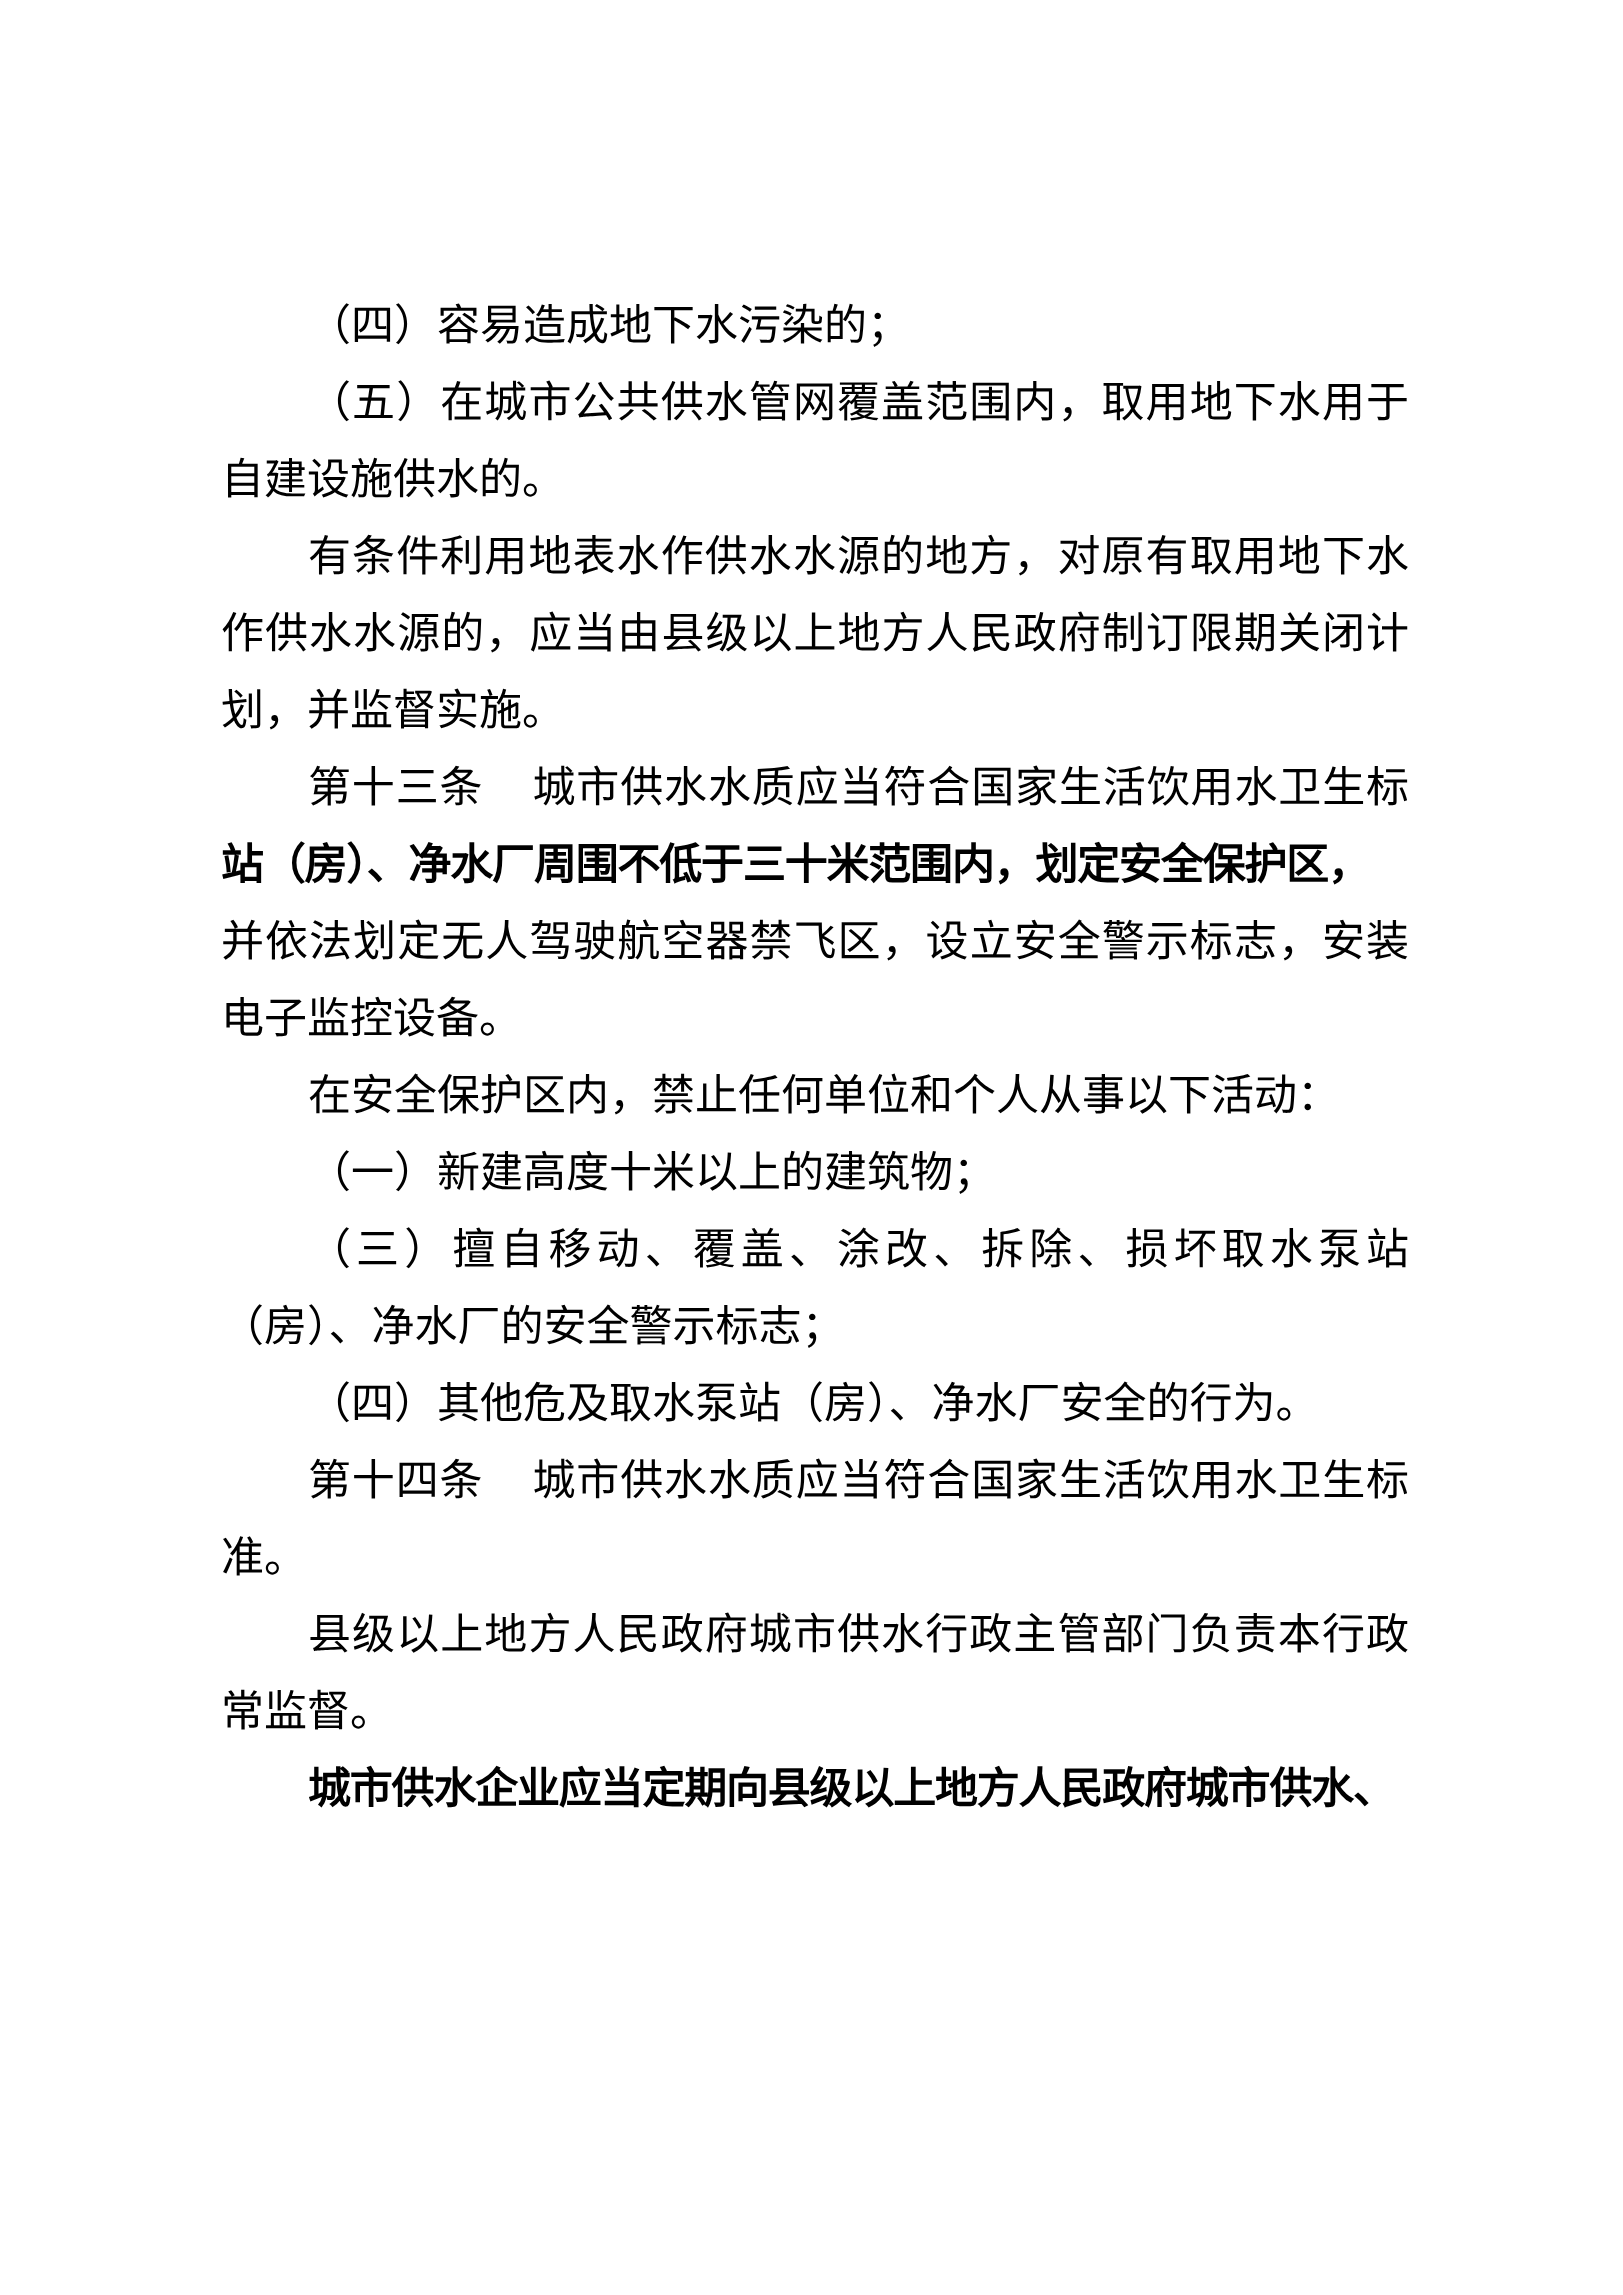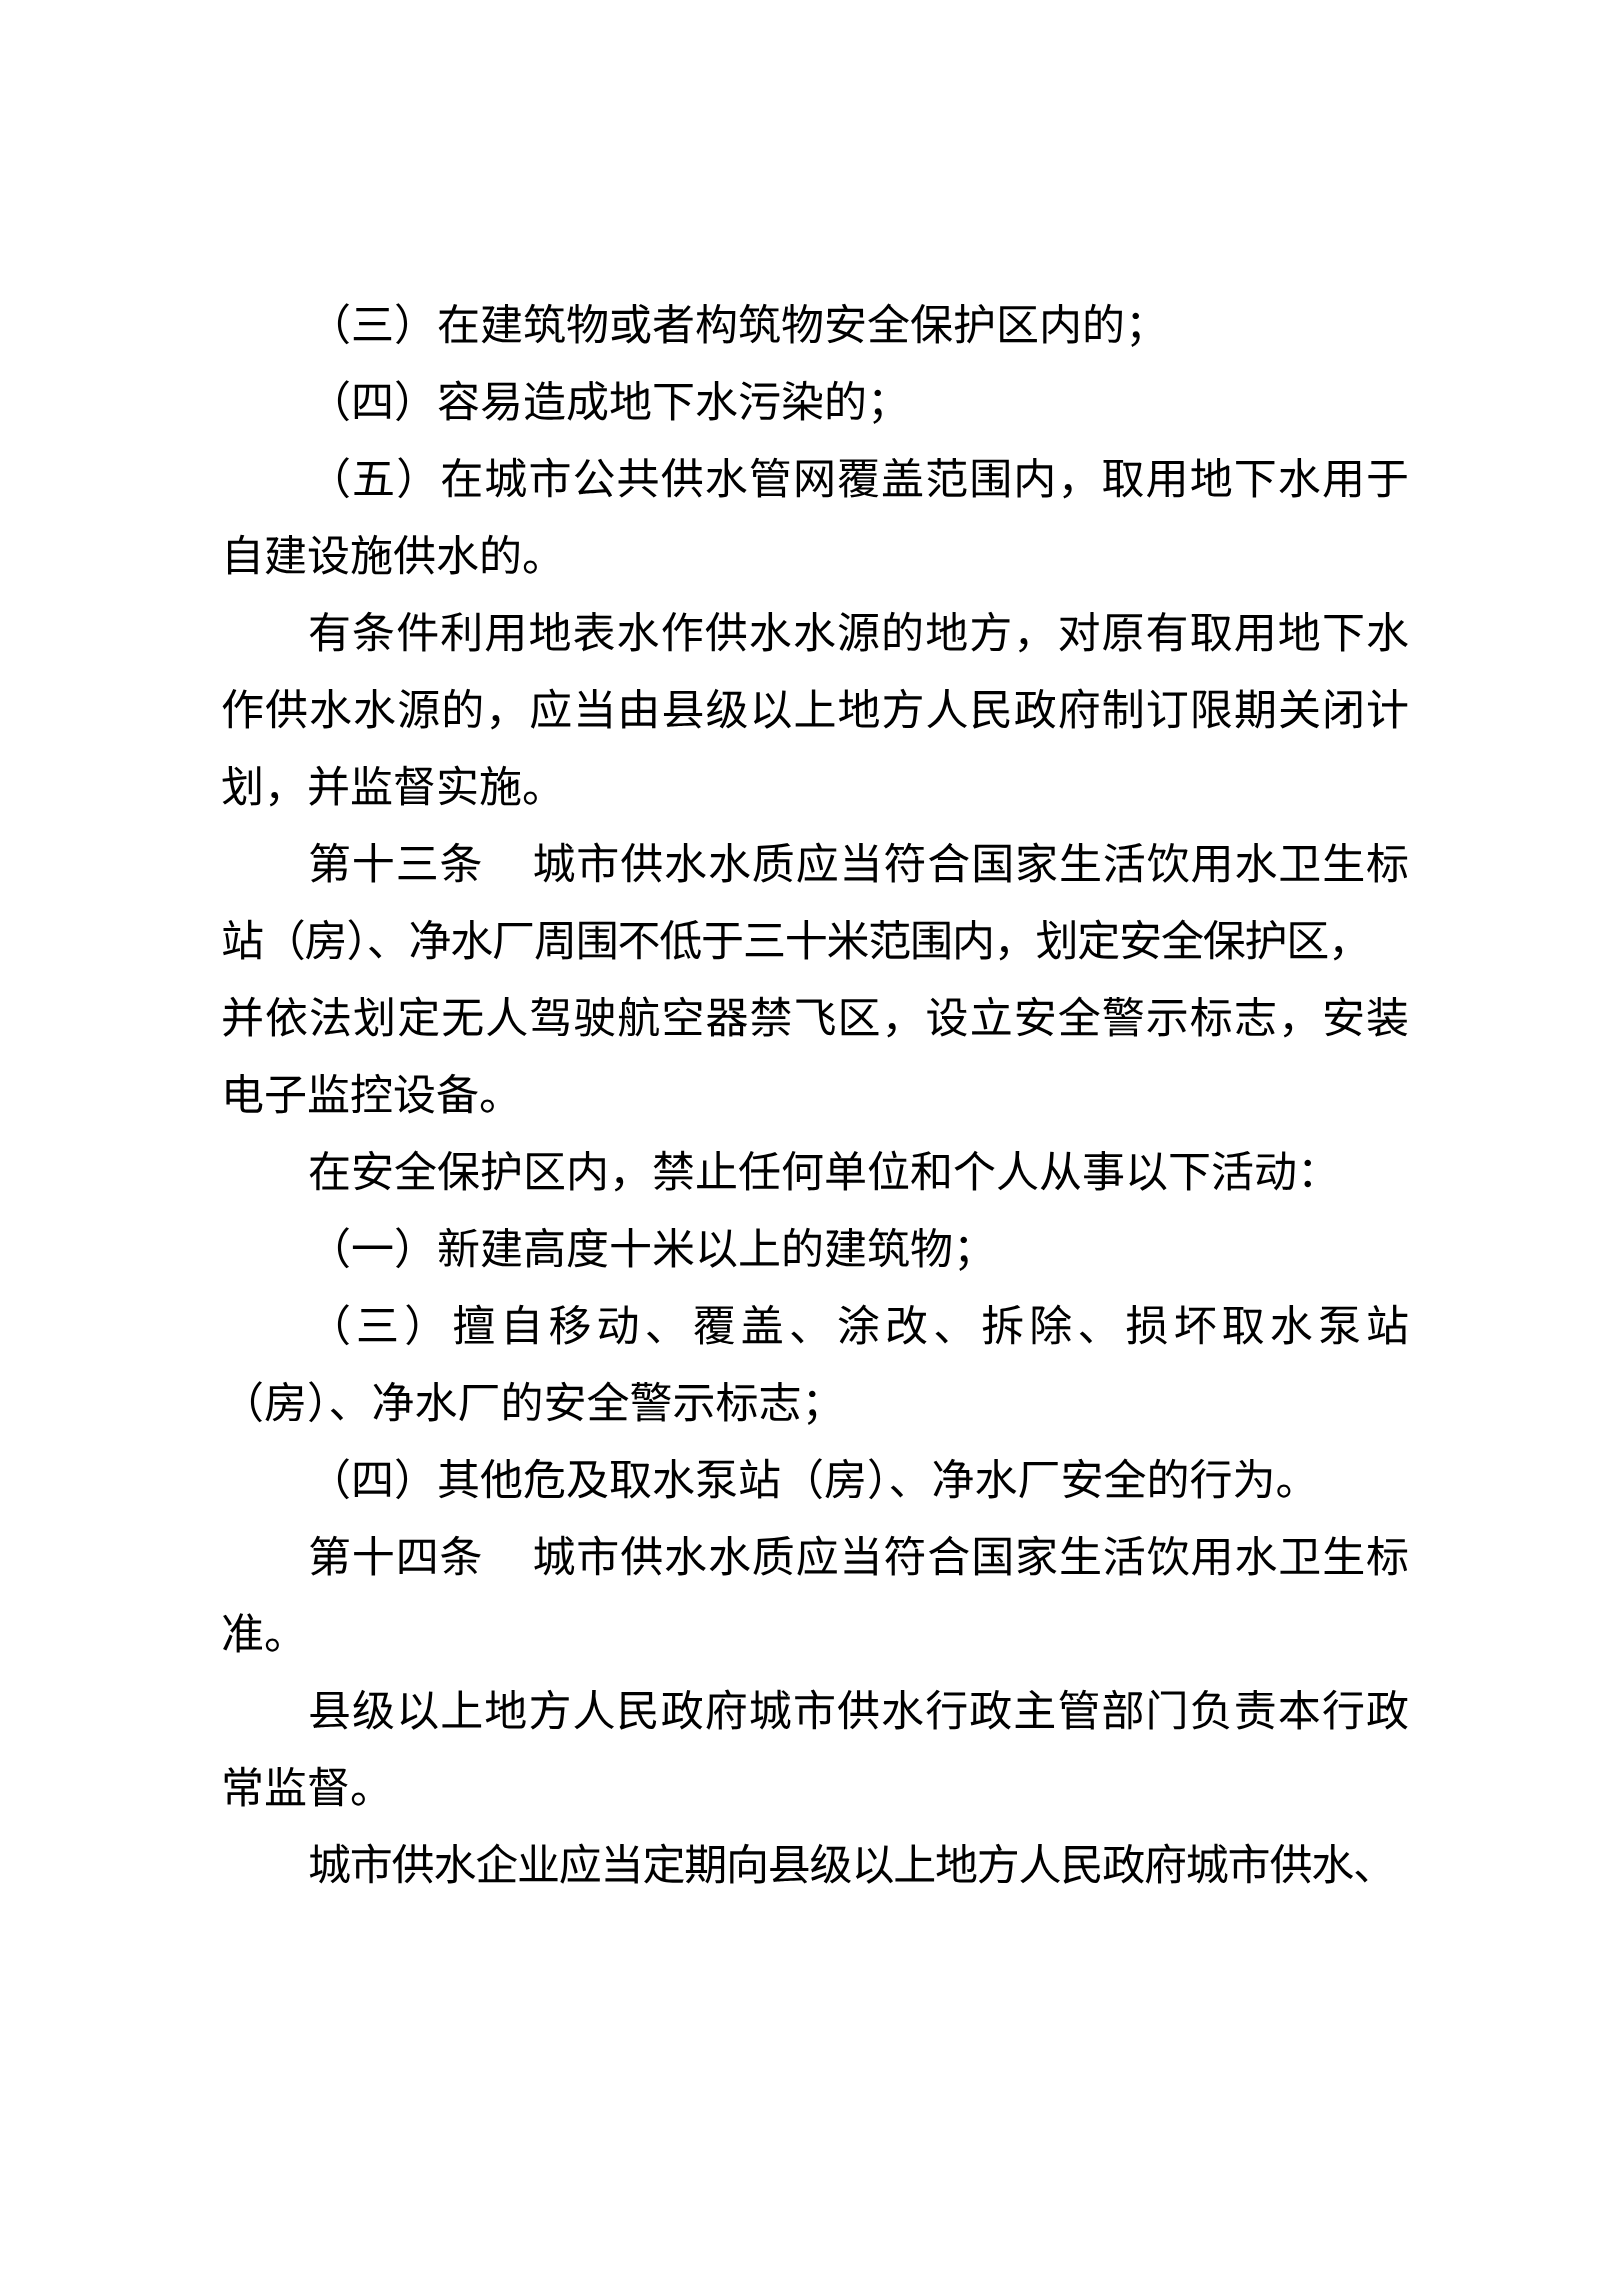--- a/index.html
+++ b/index.html
@@ -35,34 +35,34 @@
   }
   .line.fill {
     
     text-align: justify;
     text-align-last: justify;
   }
   .line.tight {
     
     letter-spacing: -1.2px;
     white-space: nowrap;
+    font-weight: bold;
   }
   .article-no {
     
     font-weight: 400;
     font-family: "Liberation Sans", "DejaVu Sans", sans-serif;
     margin-right: 49px;
   }
 </style>
 </head>
 <body>
 
 <div class="page">
   <main class="text-block">
-      <div class="line indent"><span>（三）在建筑物或者构筑物安全保护区内的；</span></div>
       <div class="line indent"><span>（四）容易造成地下水污染的；</span></div>
       <div class="line indent fill"><span>（五）在城市公共供水管网覆盖范围内，取用地下水用于</span></div>
       <div class="line"><span>自建设施供水的。</span></div>
       <div class="line indent fill"><span>有条件利用地表水作供水水源的地方，对原有取用地下水</span></div>
       <div class="line fill"><span>作供水水源的，应当由县级以上地方人民政府制订限期关闭计</span></div>
       <div class="line"><span>划，并监督实施。</span></div>
       <div class="line indent fill"><span class="article-no">第十三条</span><span>城市供水水质应当符合国家生活饮用水卫生标</span></div>
       <div class="line tight"><span>站（房）、净水厂周围不低于三十米范围内，划定安全保护区，</span></div>
       <div class="line fill"><span>并依法划定无人驾驶航空器禁飞区，设立安全警示标志，安装</span></div>
       <div class="line"><span>电子监控设备。</span></div>

